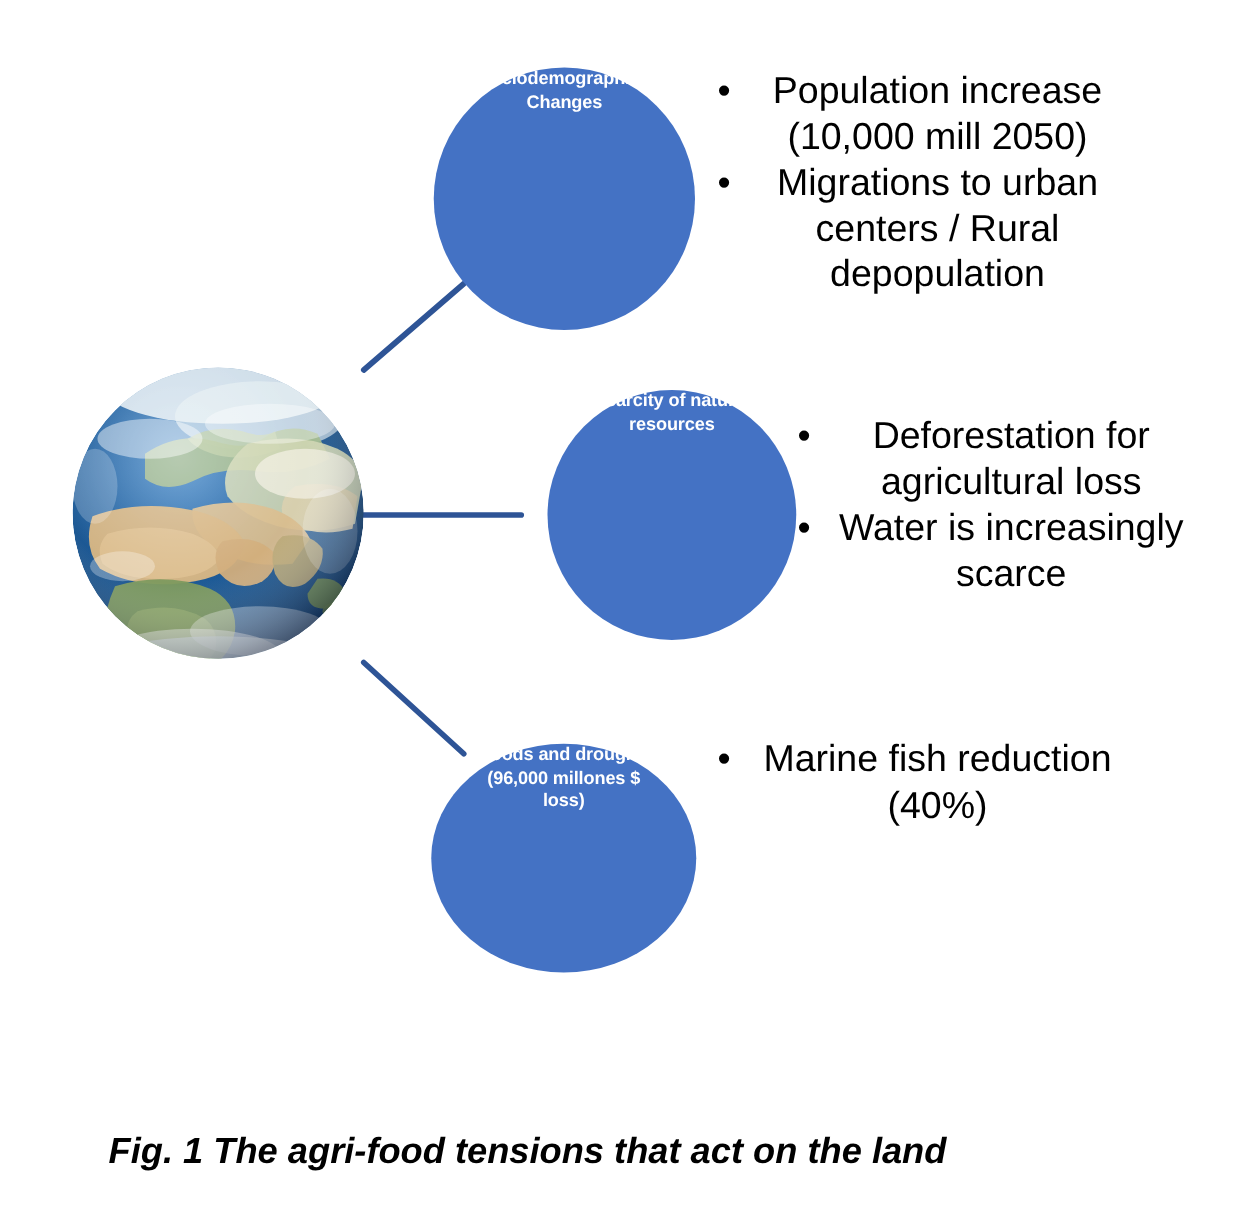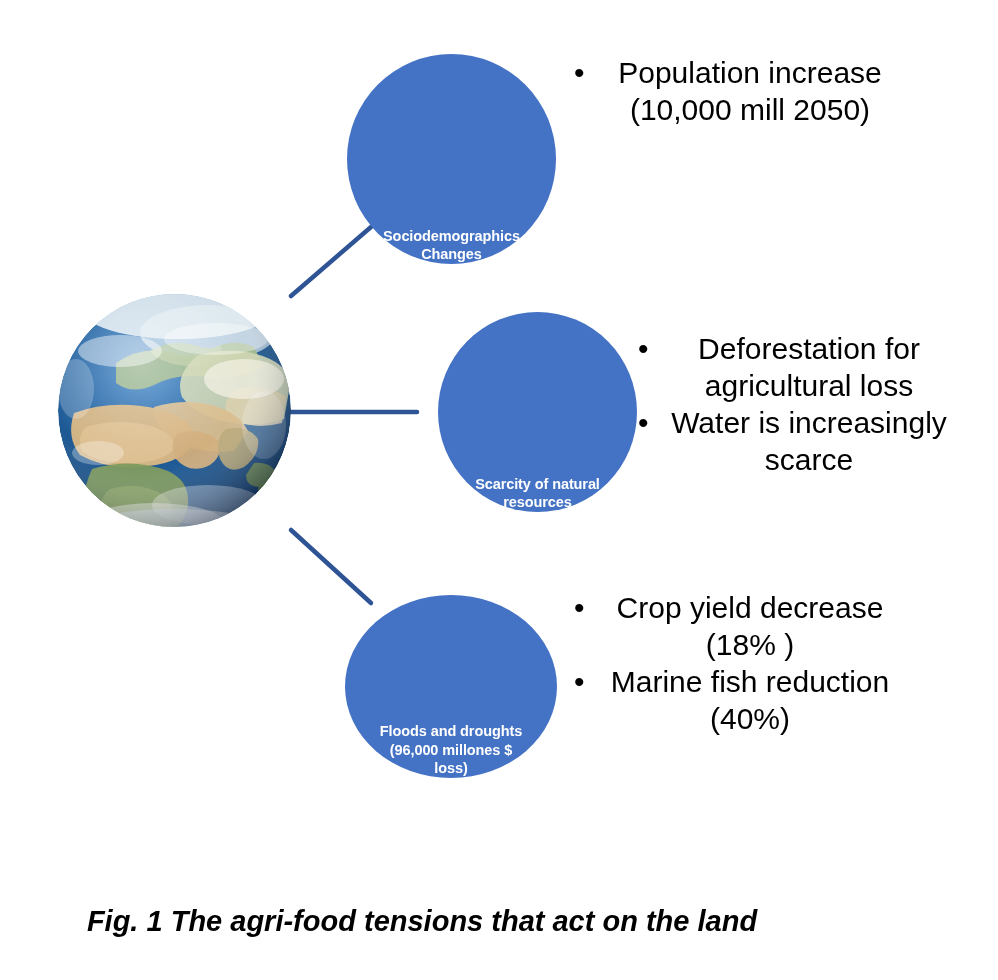--- a/index.html
+++ b/index.html
@@ -35,21 +35,21 @@
     overflow: hidden;
   }
   .globe-svg { display: block; }
 
   
   .node-circle {
     position: absolute;
     border-radius: 50%;
     background: #4472C4;
     display: flex;
-    align-items: flex-end;
+    align-items: flex-start;
     justify-content: center;
     box-sizing: border-box;
   }
   .node-label {
     color: #ffffff;
     font-family: "Liberation Sans", sans-serif;
     font-weight: bold;
     font-size: 14.5px;
     line-height: 1.28;
     text-align: center;
@@ -170,36 +170,36 @@
       </g>
     </svg>
   </div>
 
   <div class="node-circle" style="left:347px; top:54px; width:209px; height:210px;">
     <div class="node-label">Sociodemographics
 Changes</div>
   </div>
   <ul class="bullets" style="left:572px; top:55px; width:330px;">
     <li>Population increase (10,000 mill 2050)</li>
+    <li>Migrations to urban centers / Rural depopulation</li>
   </ul>
 
   <div class="node-circle" style="left:438px; top:312px; width:199px; height:200px;">
     <div class="node-label">Scarcity of natural
 resources</div>
   </div>
   <ul class="bullets" style="left:636px; top:331px; width:320px;">
     <li>Deforestation for agricultural loss</li>
     <li>Water is increasingly scarce</li>
   </ul>
 
   <div class="node-circle" style="left:345px; top:595px; width:212px; height:183px;">
     <div class="node-label">Floods and droughts
 (96,000 millones $
 loss)</div>
   </div>
   <ul class="bullets" style="left:572px; top:590px; width:330px;">
-    <li>Crop yield decrease (18% )</li>
     <li>Marine fish reduction (40%)</li>
   </ul>
 
   <div class="caption" style="top:905px;">Fig. 1 The agri-food tensions that act on the land</div>
 
 </div>
 
 </body></html>

